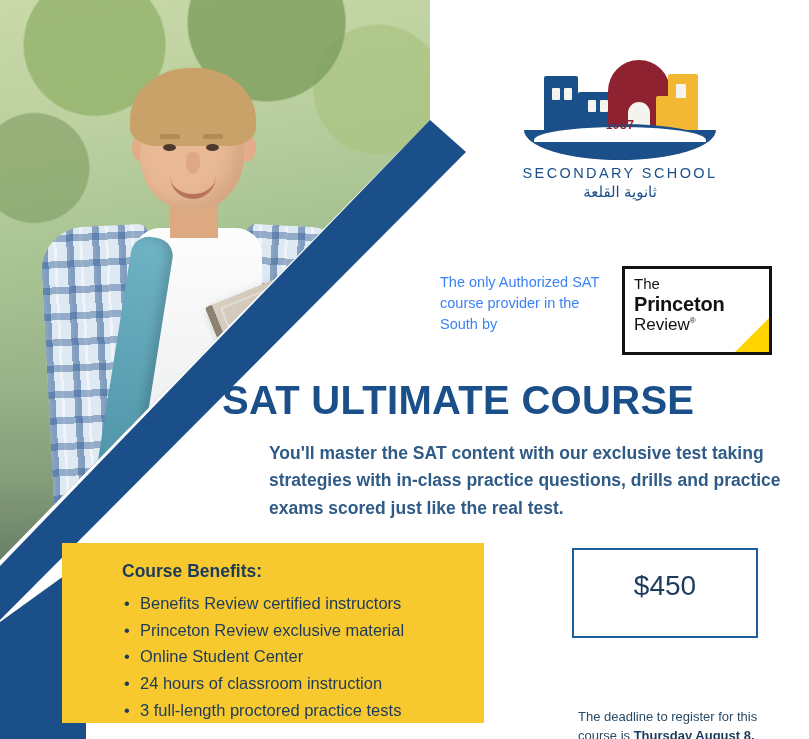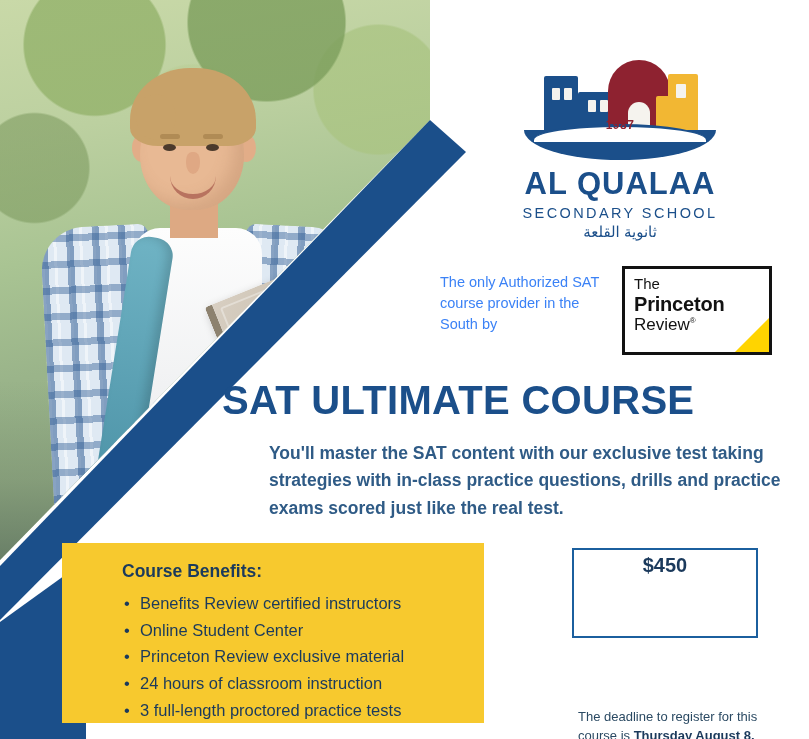--- a/index.html
+++ b/index.html
@@ -411,23 +411,23 @@
     border: 2px solid #1b5f9e;
     box-sizing: border-box;
     text-align: center;
   }
   .price-label {
     margin-top: 14px;
     font-size: 17px;
     color: #1b3a5c;
   }
   .price-value {
-    margin-top: 4px;
-    font-size: 20px;
-    font-weight: bold;
+    margin-top: 20px;
+    font-size: 28px;
+    font-weight: normal;
     color: #1b3a5c;
   }
   .deadline {
     position: absolute;
     left: 578px;
     top: 664px;
     width: 200px;
     font-size: 13px;
     line-height: 1.45;
     color: #2b4a63;
@@ -481,21 +481,20 @@
       <div class="bld bld-e"></div>
       <div class="bld bld-d"></div>
       <div class="win w1"></div>
       <div class="win w2"></div>
       <div class="win w3"></div>
       <div class="win w4"></div>
       <div class="win w5"></div>
       <div class="book-base"></div>
       <div class="year">1987</div>
     </div>
-    <div class="logo-name">AL QUALAA</div>
     <div class="logo-sub">SECONDARY SCHOOL</div>
     <div class="logo-ar">ثانوية القلعة</div>
   </div>
 
   <div class="auth">The only Authorized SAT course provider in the South by</div>
 
   <div class="pr-box">
     <div class="pr-text">
       <div class="pr-the">The</div>
       <div class="pr-pri">Princeton</div>
@@ -504,22 +503,22 @@
     <div class="pr-corner"></div>
   </div>
 
   <div class="headline">SAT ULTIMATE COURSE</div>
   <div class="subhead">You'll master the SAT content with our exclusive test taking strategies with in-class practice questions, drills and practice exams scored just like the real test.</div>
 
   <div class="benefits">
     <h3>Course Benefits:</h3>
     <ul>
       <li>Benefits Review certified instructors</li>
+      <li>Princeton Review exclusive material</li>
       <li>Online Student Center</li>
-      <li>Princeton Review exclusive material</li>
       <li>24 hours of classroom instruction</li>
       <li>3 full-length proctored practice tests</li>
     </ul>
   </div>
 
   <div class="price-box">
     <div class="price-value">$450</div>
   </div>
 
   <div class="deadline">

